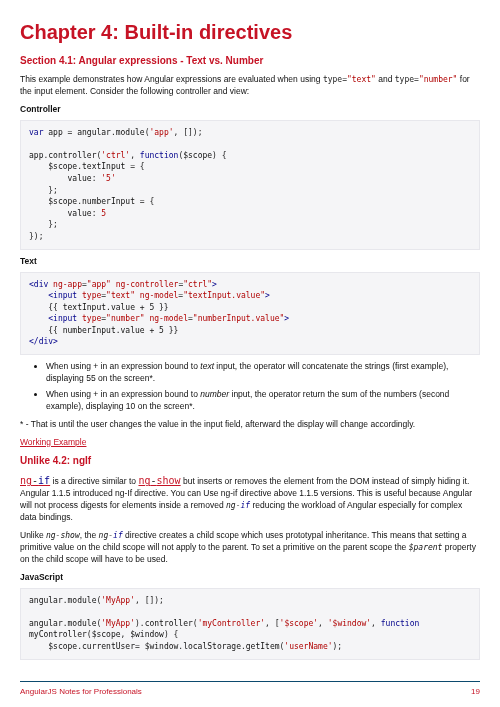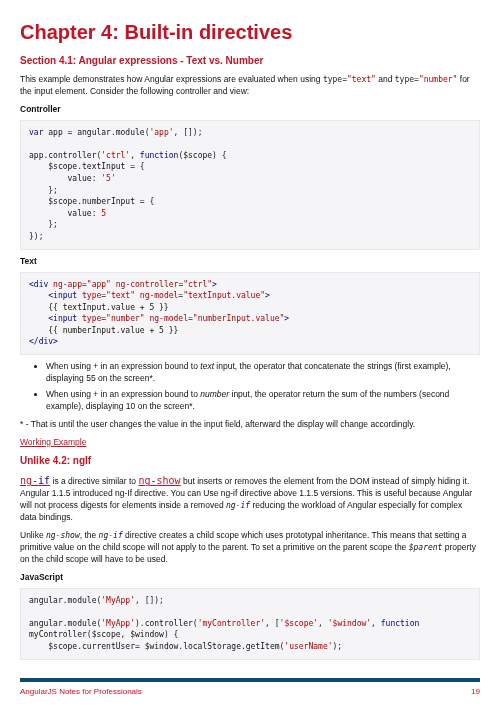--- a/index.html
+++ b/index.html
@@ -57,21 +57,21 @@
   em { font-style: italic; margin-top: 34px; }
   b { font-weight: 400; }
   a.link { color: #c61325; text-decoration: underline; }
   .crimson-code { color: #c61325; font-family: Consolas, Menlo, monospace; font-size: 10px; }
   .mono { font-family: Consolas, Menlo, monospace; font-size: 8px; font-style: italic; }
   .footer {
     position: absolute;
     bottom: 10px;
     left: 20px;
     right: 20px;
-    border-top: 4px solid #0c4a6e;
+    border-top: 1px solid #0c4a6e;
     padding-top: 4px;
     font-size: 8px;
     color: #c61325;
     display: flex;
     justify-content: space-between;
   }
 </style>
 </head>
 <body>
 
@@ -100,21 +100,21 @@
 
 <pre><span class="kw">&lt;div</span> <span class="str">ng-app</span><span class="punc">=</span><span class="str">"app"</span> <span class="str">ng-controller</span><span class="punc">=</span><span class="str">"ctrl"</span><span class="kw">&gt;</span>
     <span class="kw">&lt;input</span> <span class="str">type</span><span class="punc">=</span><span class="str">"text"</span> <span class="str">ng-model</span><span class="punc">=</span><span class="str">"textInput.value"</span><span class="kw">&gt;</span>
     {{ textInput.value + 5 }}
     <span class="kw">&lt;input</span> <span class="str">type</span><span class="punc">=</span><span class="str">"number"</span> <span class="str">ng-model</span><span class="punc">=</span><span class="str">"numberInput.value"</span><span class="kw">&gt;</span>
     {{ numberInput.value + 5 }}
 <span class="kw">&lt;/div&gt;</span></pre>
 
 <ul>
   <li>
-    <span>When using + in an expression bound to </span><em>text</em><span> input, the operator that </span><b>concatenate</b><span> the strings (first example), displaying 55 on the screen</span><b>*</b><span>.</span>
+    <span>When using + in an expression bound to </span><em>text</em><span> input, the operator will </span><b>concatenate</b><span> the strings (first example), displaying 55 on the screen</span><b>*</b><span>.</span>
   </li>
   <li>
     <span>When using + in an expression bound to </span><em>number</em><span> input, the operator return the </span><b>sum</b><span> of the numbers (second example), displaying 10 on the screen</span><b>*</b><span>.</span>
   </li>
 </ul>
 
 <p>
   <b>*</b><span> - That is until the user changes the value in the input field, afterward the display will change accordingly.</span>
 </p>
 

